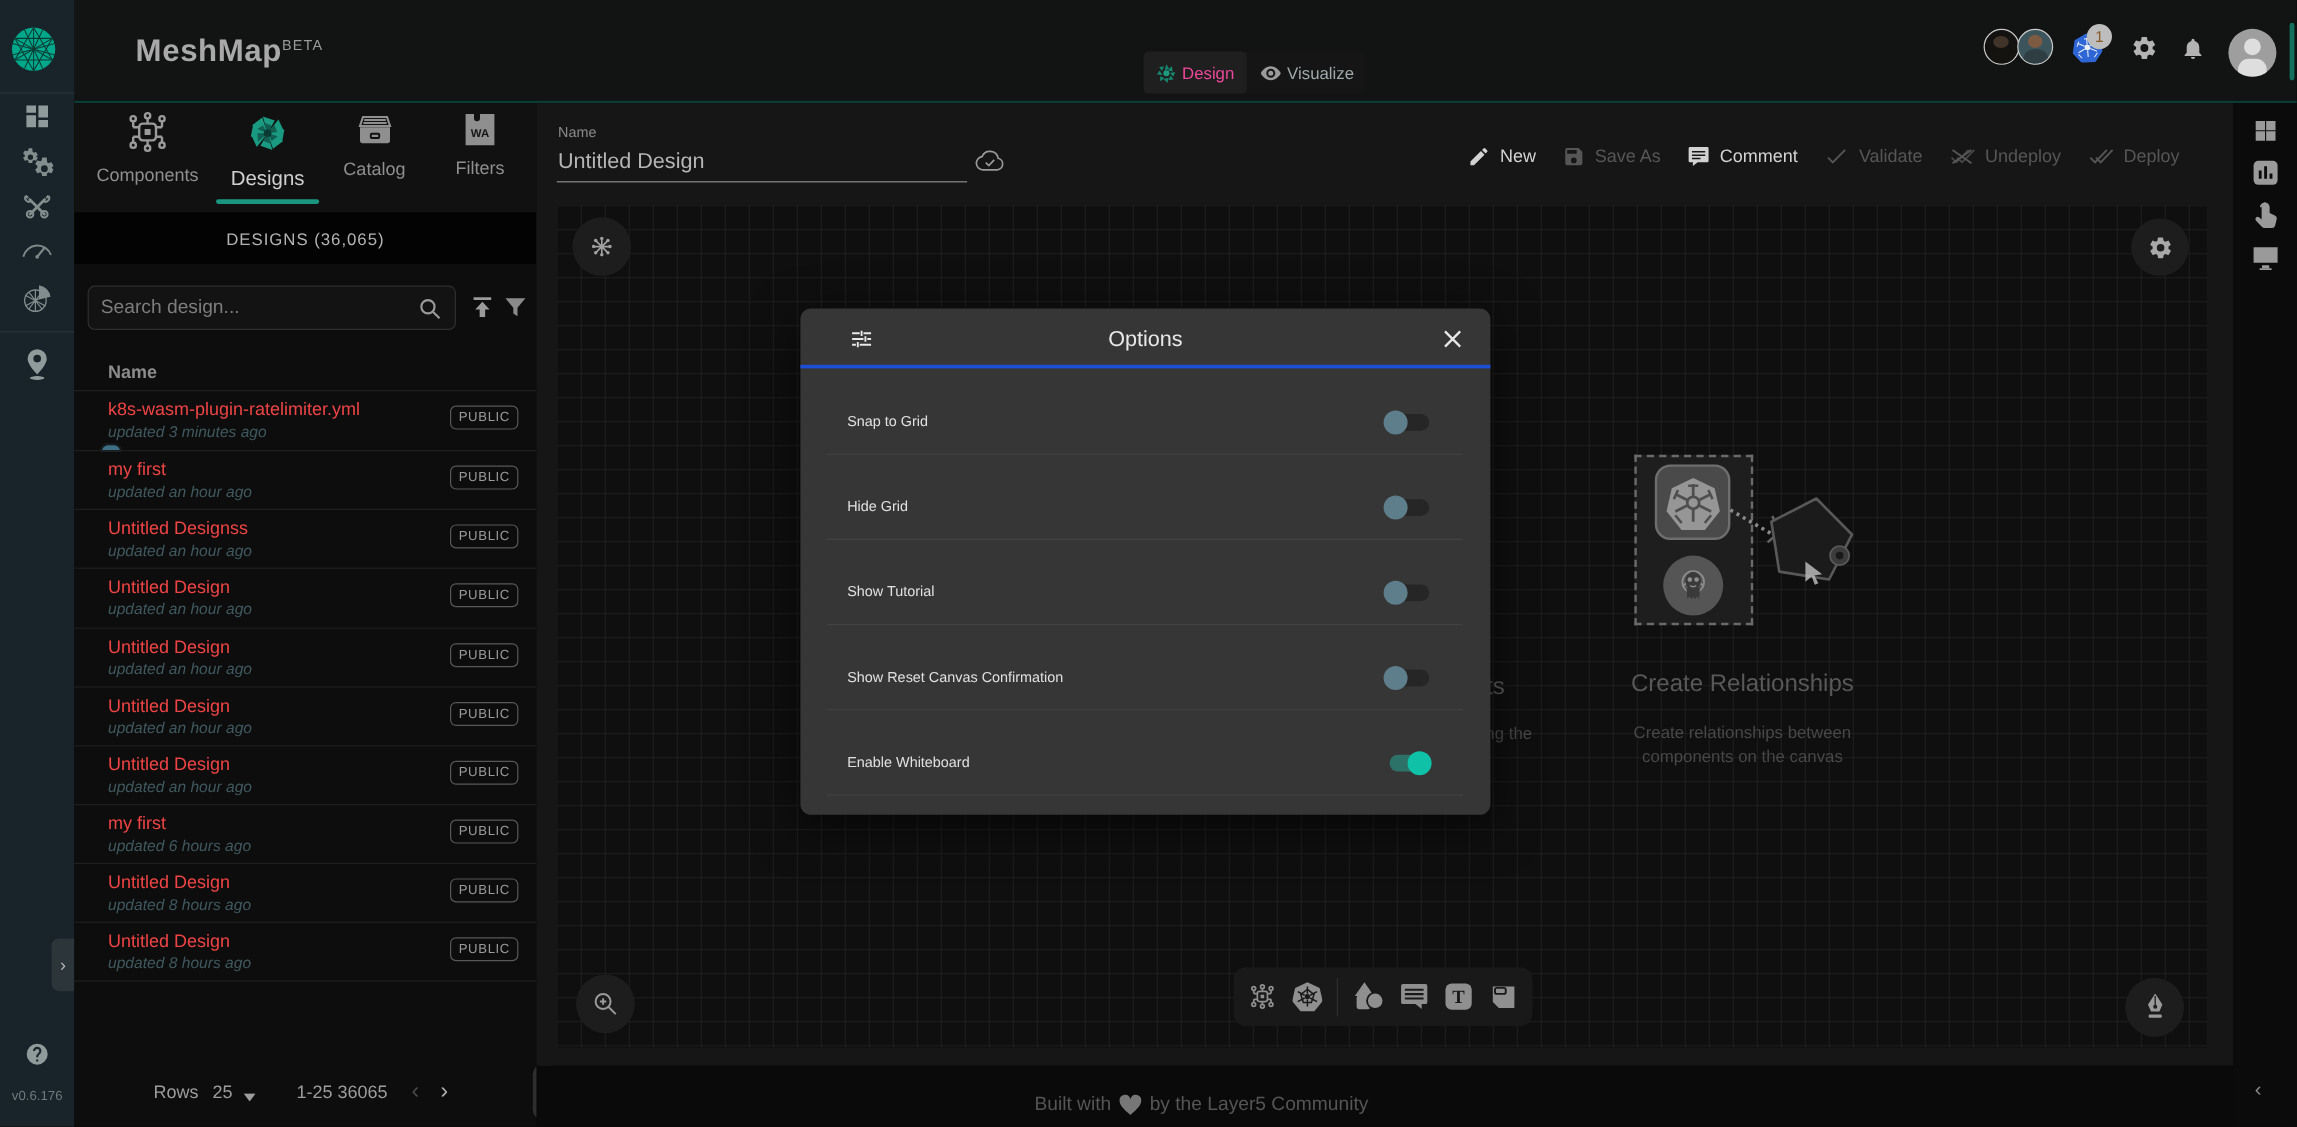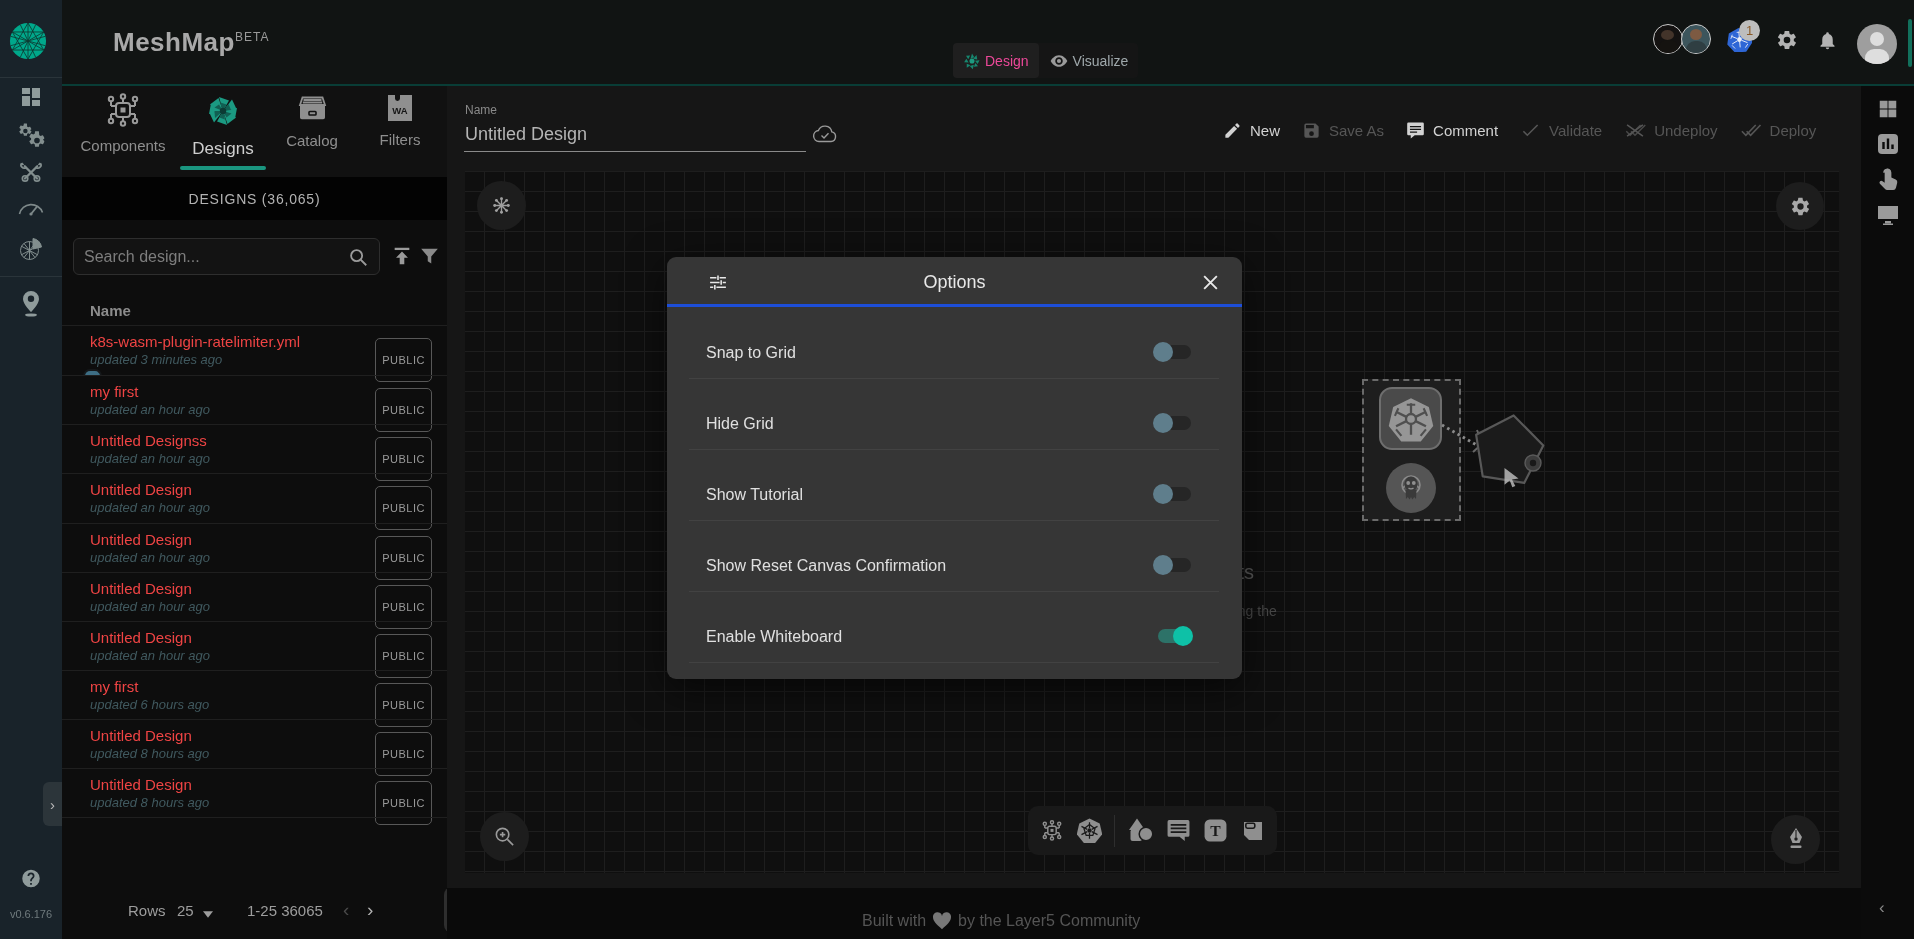--- a/index.html
+++ b/index.html
@@ -29,21 +29,21 @@
 .tab { position:absolute; top:7px; text-align:center; color:#8f8f8f; font-size:15px; }
 .tab .lbl { margin-top:5px; }
 .tab.active { color:#cfcfcf; font-size:17px; }
 #tabline { position:absolute; left:118px; top:80px; width:86px; height:4px; background:#1a9680; border-radius:2px; }
 #dheader { position:absolute; left:0; top:91px; width:385px; height:43px; background:#030303; color:#b3b3b3; font-size:14px; letter-spacing:0.8px; display:flex; align-items:center; justify-content:center; }
 #searchbox { position:absolute; left:11px; top:152px; width:307px; height:37px; background:#131313; border:1px solid #2e2e2e; border-radius:6px; color:#7d7d7d; font-size:16px; display:flex; align-items:center; padding:0 10px; }
 #namehdr { position:absolute; left:28px; top:216px; color:#8c8c8c; font-size:15px; font-weight:bold; }
 .row { position:absolute; left:0; width:385px; height:49px; border-top:1px solid #1f1f1f; }
 .row .t { position:absolute; left:28px; top:7px; color:#ef4444; font-size:15px; }
 .row .u { position:absolute; left:28px; top:26px; color:#40595f; font-size:13px; font-style:italic; }
-.row .chip { position:absolute; right:15px; top:12px; border:1px solid #585858; border-radius:5px; color:#9a9a9a; font-size:11px; padding:15px 6px; letter-spacing:0.5px; }
+.row .chip { position:absolute; right:15px; top:12px; border:1px solid #585858; border-radius:5px; color:#9a9a9a; font-size:11px; padding:3px 6px; letter-spacing:0.5px; }
 #pager { position:absolute; left:0; top:805px; width:385px; height:63px; color:#9d9d9d; font-size:15px; }
 #paneltab { left:444px; top:887px; width:16px; height:46px; background:#2e2e2e; border-radius:8px 0 0 8px; color:#b0b0b0; display:flex; align-items:center; justify-content:center; font-size:13px; }
 
 #canvas { left:447px; top:86px; width:1414px; height:802px; background:#161616; }
 #grid { position:absolute; left:18px; top:85px; width:1374px; height:702px; background:#0f0f0f;
   background-image:linear-gradient(to right,#1e1e1e 1px,transparent 1px),linear-gradient(to bottom,#1e1e1e 1px,transparent 1px);
   background-size:20px 20px; background-position:19px 0; }
 #namelbl { left:18px; top:17px; color:#8a8a8a; font-size:12px; }
 #nameval { left:18px; top:38px; color:#b5b5b5; font-size:18px; }
 #nameline { left:17px; top:65px; width:342px; height:1px; background:#8a8a8a; }
@@ -59,21 +59,21 @@
 
 #rstrip { left:1861px; top:86px; width:53px; height:853px; background:#0b0b0b; }
 
 #footer { left:447px; top:888px; width:1414px; height:51px; background:#0a0a0a; }
 #builtwith { left:415px; top:24px; color:#555555; font-size:16px; display:flex; align-items:center; gap:6px; }
 
 #modal { left:667px; top:257px; width:575px; height:422px; background:#363636; border-radius:9px; box-shadow:0 10px 40px rgba(0,0,0,0.6); }
 #mhead { position:absolute; left:0; top:0; width:575px; height:50px; border-bottom:3px solid #1d4ed8; }
 #mtitle { position:absolute; left:0; top:0; width:575px; height:50px; display:flex; align-items:center; justify-content:center; color:#e8e8e8; font-size:18px; }
 .mrow { position:absolute; left:0; width:575px; height:71px; }
-.mrow .lbl { position:absolute; left:39px; top:36px; color:#e0e0e0; font-size:16px; }
+.mrow .lbl { position:absolute; left:39px; top:36px; color:#e0e0e0; font-size:12px; }
 .mrow .line { position:absolute; left:22px; bottom:0; width:530px; height:1px; background:#424242; }
 .switch { position:absolute; right:41px; top:33px; width:48px; height:22px; }
 .switch .track { position:absolute; left:5px; top:4px; width:33px; height:14px; border-radius:7px; background:#262626; }
 .switch .knob { position:absolute; top:1px; width:20px; height:20px; border-radius:50%; background:#5f7e8c; }
 .switch.off .knob { left:0; }
 .switch.on .track { background:#2d7268; }
 .switch.on .knob { left:20px; background:#0ec1a7; }
 </style>
 </head>
 <body>
@@ -506,20 +506,22 @@
   <svg class="abs" style="left:1019px;top:323px;" width="84" height="84" viewBox="0 0 84 84">
     <path d="M42 6 L76 31 L63 71 L21 71 L8 31 Z" fill="#1b1b1b" stroke="#585858" stroke-width="2.2" stroke-linejoin="round" transform="rotate(9 42 42)"></path>
     <circle cx="67" cy="54" r="8" fill="#3c3c3c" stroke="#5a5a5a" stroke-width="1.4"></circle>
     <circle cx="67" cy="54" r="3.2" fill="#191919"></circle>
   </svg>
   <svg class="abs" style="left:1056px;top:381px;" width="17" height="21" viewBox="0 0 17 21">
         <path d="M1.5 1 L15.5 11.5 L9 12.6 L12.3 19 L9.3 20.3 L6.8 13.5 L1.5 17.8 Z" fill="#b9b9b9" opacity="0.85"></path>
       </svg>
   <div class="cardh" style="left:482px;top:475px;width:420px;text-align:center;"><span id="lch">Drag &amp; Drop Components</span></div>
   <div class="cardd" style="left:517px;top:515px;width:420px;line-height:20px;"><span id="lcd">Add components by dragging the</span><br>items from left panel</div>
+  <div class="cardh" style="left:795px;top:473px;width:420px;text-align:center;">Create Relationships</div>
+  <div class="cardd" style="left:795px;top:514px;width:420px;line-height:20px;">Create relationships between<br>components on the canvas</div>
 </div>
 <div class="abs" id="rstrip">
   <svg class="abs" style="left:16px;top:12px;" width="22" height="22" viewBox="0 0 24 24" fill="#9a9a9a">
         <path d="M3 3h8.5v8.5H3zM12.5 3H21v8.5h-8.5zM3 12.5h8.5V21H3zM12.5 12.5H21V21h-8.5z"></path>
       </svg>
   <svg class="abs" style="left:15px;top:46px;" width="24" height="24" viewBox="0 0 24 24">
         <rect x="2" y="2" width="20" height="20" rx="4" fill="#9a9a9a"></rect>
         <g stroke="#0b0b0b" stroke-width="2.4">
           <path d="M7.5 17 V10 M12 17 V6.5 M16.5 17 V12.5"></path>
         </g>

